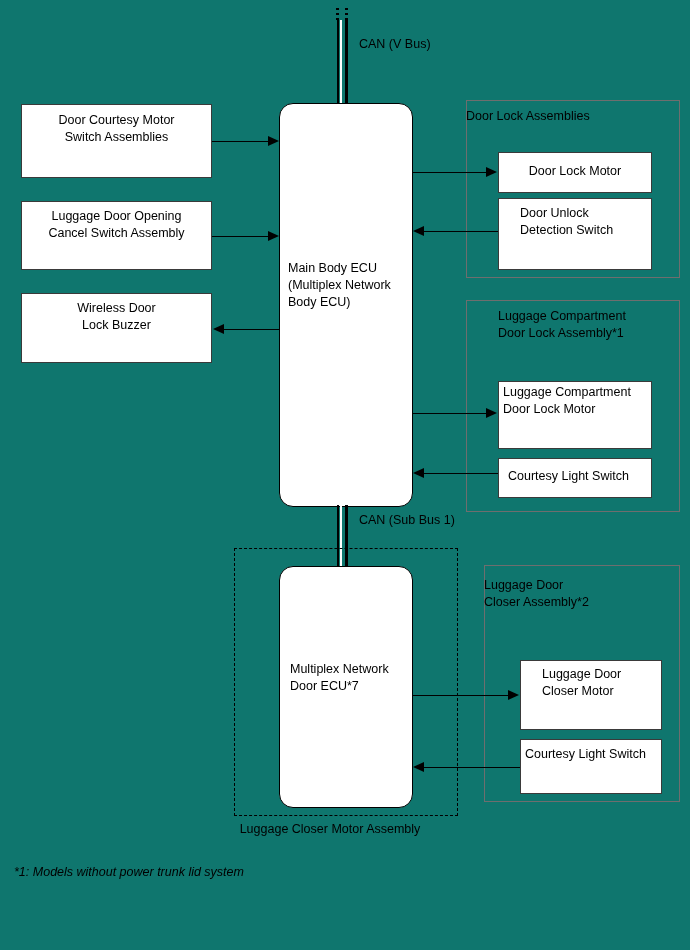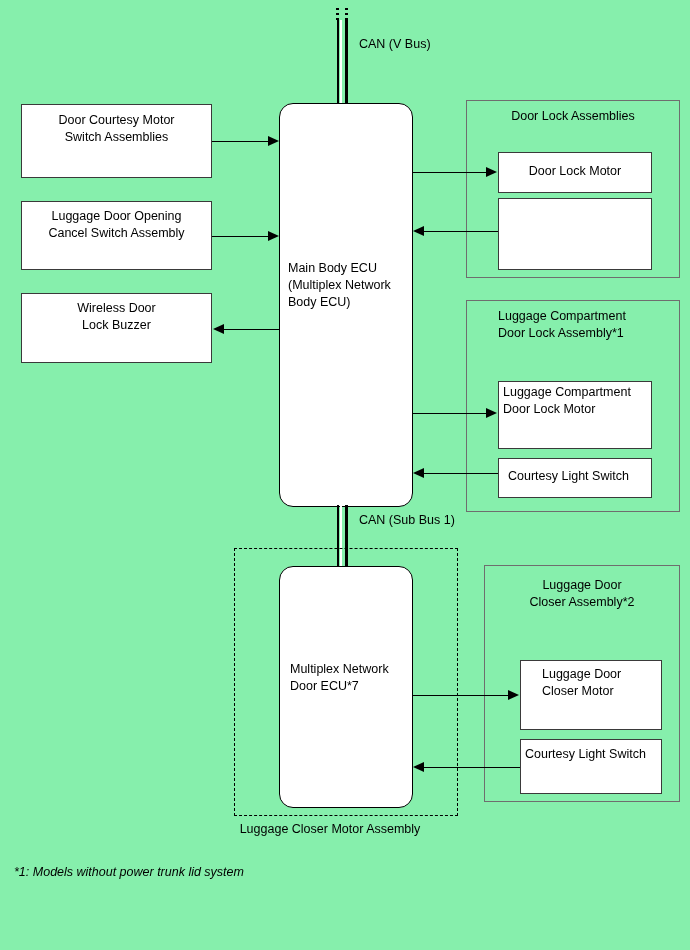--- a/index.html
+++ b/index.html
@@ -8,21 +8,21 @@
     background: #ffffff;
   }
   body {
     font-family: "Liberation Sans", sans-serif;
     color: #000000;
   }
   #canvas {
     position: relative;
     width: 690px;
     height: 950px;
-    background: #86efac;
+    background: #0f766e;
     overflow: hidden;
   }
   .box {
     position: absolute;
     box-sizing: border-box;
     border: 1px solid #3a3a3a;
     background: #ffffff;
   }
   .box-label {
     position: absolute;
@@ -53,21 +53,20 @@
     position: absolute;
     box-sizing: border-box;
     border: 1px solid #6e6e6e;
     background: transparent;
   }
   .group-title {
     position: absolute;
     font-size: 12.5px;
     line-height: 17px;
     white-space: pre-line;
-    text-align: center;
     left: 0; right: 0;
   }
   .group-title.tleft { text-align: left; }
   .dashed-group {
     position: absolute;
     box-sizing: border-box;
     border: 1.6px dashed #000;
     background: transparent;
   }
   .hline {
@@ -175,20 +174,22 @@
   <div class="hline" style="left:224px; top:329px; width:56px;"></div>
   <div class="arrow-l" style="left:213px; top:324px;"></div>
 
   <div class="group" style="left:466px; top:100px; width:214px; height:178px;"></div>
   <div class="group-title" style="left:466px; top:108px; width:214px;">Door Lock Assemblies</div>
 
   <div class="box" style="left:498px; top:152px; width:154px; height:41px;"></div>
   <div class="box-label" style="left:498px; top:163px; width:154px;">Door Lock Motor</div>
 
   <div class="box" style="left:498px; top:198px; width:154px; height:72px;"></div>
+  <div class="box-label lbl-left" style="left:520px; top:205px; width:140px;">Door Unlock
+Detection Switch</div>
 
   <div class="hline" style="left:413px; top:172px; width:74px;"></div>
   <div class="arrow-r" style="left:486px; top:167px;"></div>
 
   <div class="hline" style="left:424px; top:231px; width:74px;"></div>
   <div class="arrow-l" style="left:413px; top:226px;"></div>
 
   <div class="group" style="left:466px; top:300px; width:214px; height:212px;"></div>
   <div class="group-title tleft" style="left:498px; top:308px; width:200px;">Luggage Compartment
 Door Lock Assembly*1</div>

